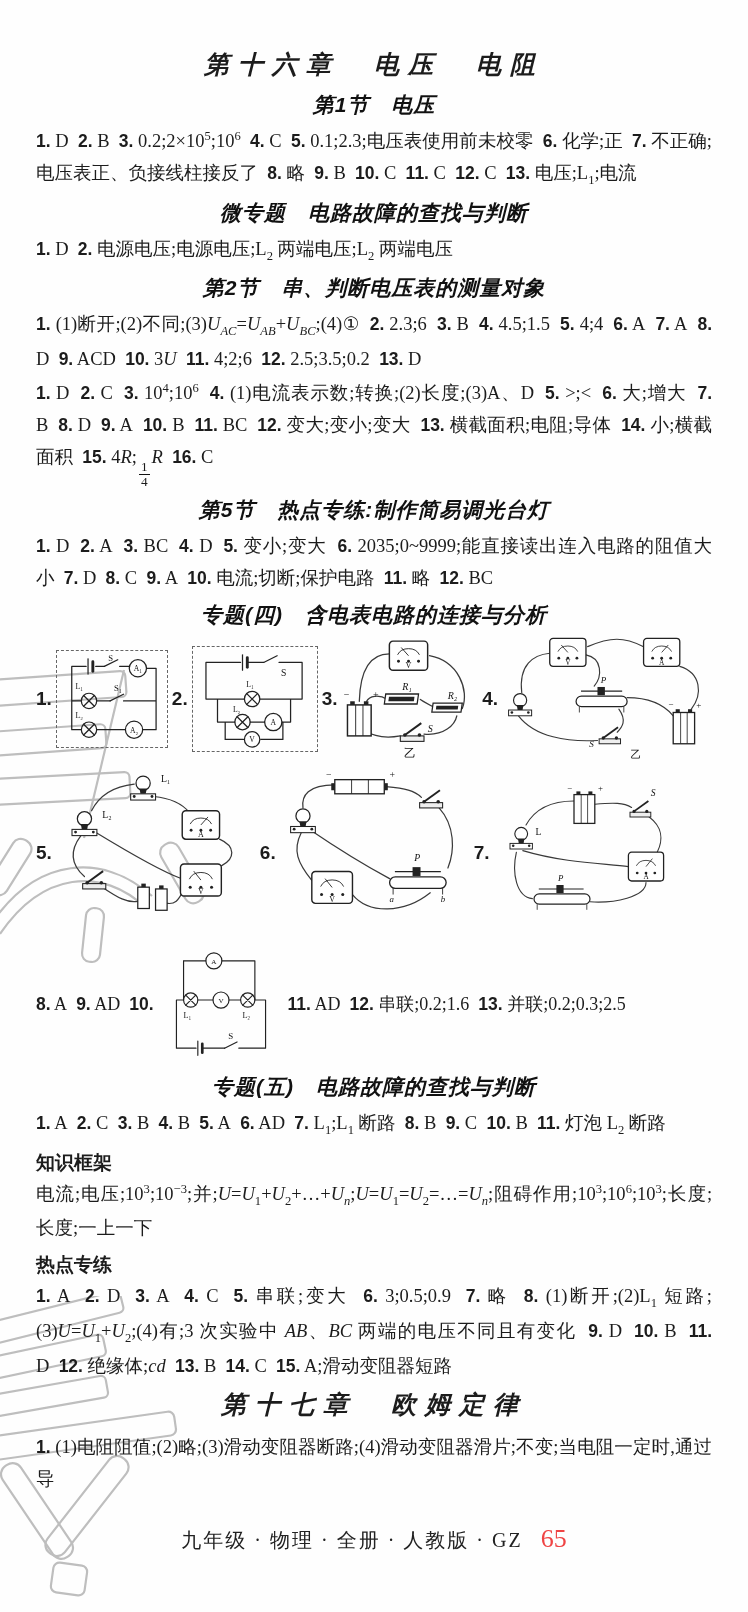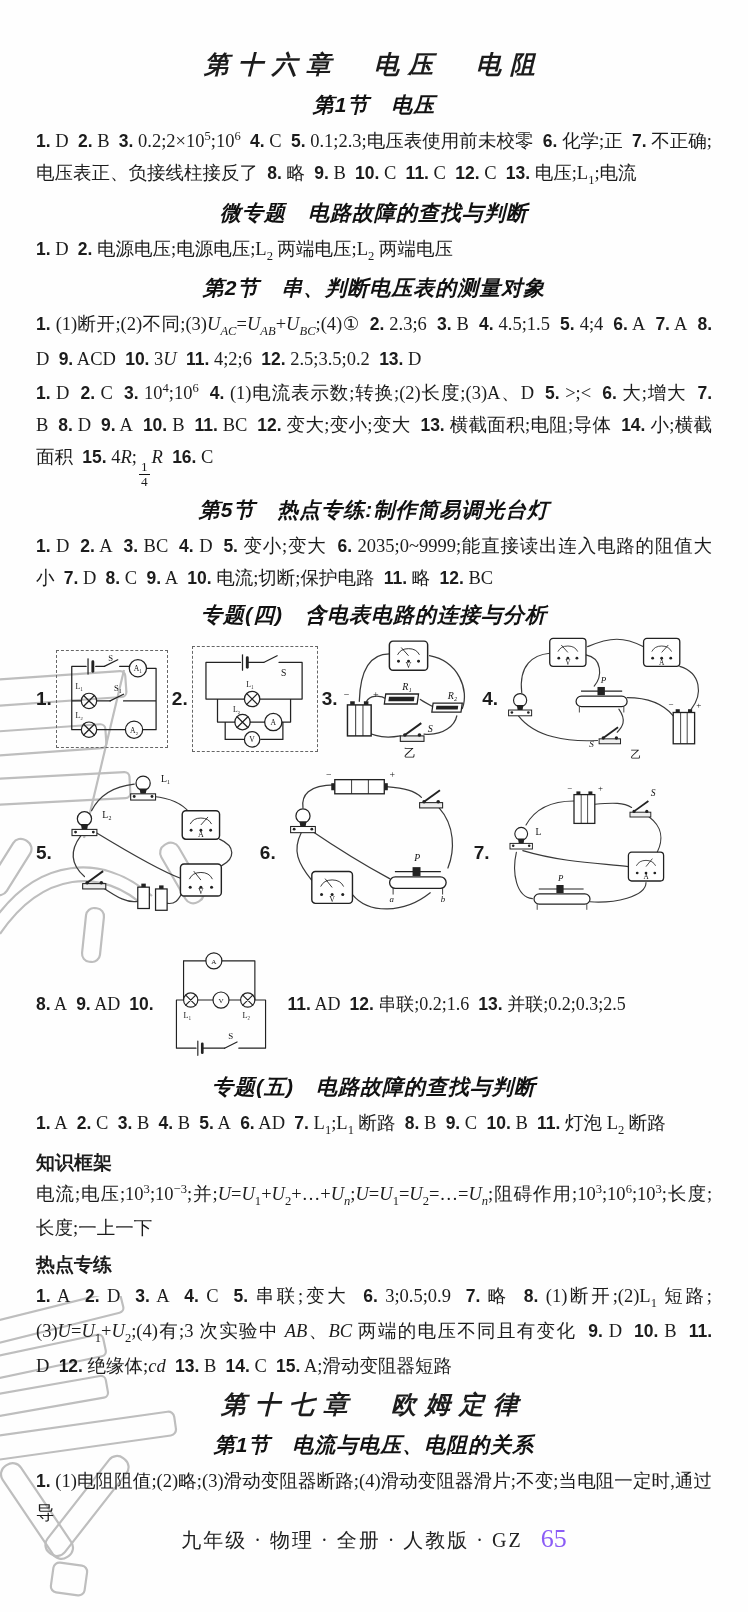--- a/index.html
+++ b/index.html
@@ -22,21 +22,21 @@
   .figrow{display:flex;align-items:center;gap:4px;margin:6px 0;}
   .fignum{font-weight:bold;font-size:19px;white-space:nowrap;}
   .schem{border:1.6px dashed #666;padding:2px;background:transparent;}
   .inlineans{font-size:18px;line-height:1.6;white-space:nowrap;}
   svg{display:block;}
   svg text{font-family:"Liberation Serif","DejaVu Serif",serif;fill:#111;}
   .wm{position:absolute;z-index:0;opacity:0.85;}
   .footer{position:absolute;z-index:1;left:0;top:1524px;width:100%;display:flex;
           justify-content:center;align-items:baseline;gap:18px;}
   .footer .ftext{font-size:20px;letter-spacing:2px;color:#222;}
-  .footer .fpage{font-size:26px;color:#8b5cf6;font-family:"Liberation Serif",serif;}
+  .footer .fpage{font-size:26px;color:#ef4444;font-family:"Liberation Serif",serif;}
 </style>
 </head>
 <body>
 
 <div class="page">
 
   <svg class="wm" style="left:-34px;top:658px;" width="330" height="350" viewBox="0 0 330 350">
     <g fill="none" stroke="#b3b3b3" stroke-width="2.2">
       <rect x="8" y="18" width="152" height="26" rx="5" transform="rotate(-4 84 31)"></rect>
       <rect x="22" y="70" width="118" height="24" rx="5" transform="rotate(-4 81 82)"></rect>
@@ -437,21 +437,20 @@
 
     <h2 class="section">专题(五)　电路故障的查找与判断</h2>
     <p class="ans"><b>1.</b> A&nbsp;&nbsp;<b>2.</b> C&nbsp;&nbsp;<b>3.</b> B&nbsp;&nbsp;<b>4.</b> B&nbsp;&nbsp;<b>5.</b> A&nbsp;&nbsp;<b>6.</b> AD&nbsp;&nbsp;<b>7.</b> L<sub>1</sub>;L<sub>1</sub> 断路&nbsp;&nbsp;<b>8.</b> B&nbsp;&nbsp;<b>9.</b> C&nbsp;&nbsp;<b>10.</b> B&nbsp;&nbsp;<b>11.</b> 灯泡 L<sub>2</sub> 断路</p>
 
     <div class="subhead">知识框架</div>
     <p class="ans">电流;电压;10<sup>3</sup>;10<sup>−3</sup>;并;<i>U</i>=<i>U</i><sub>1</sub>+<i>U</i><sub>2</sub>+…+<i>U</i><sub><i>n</i></sub>;<i>U</i>=<i>U</i><sub>1</sub>=<i>U</i><sub>2</sub>=…=<i>U</i><sub><i>n</i></sub>;阻碍作用;10<sup>3</sup>;10<sup>6</sup>;10<sup>3</sup>;长度;长度;一上一下</p>
     <div class="subhead">热点专练</div>
     <p class="ans"><b>1.</b> A&nbsp;&nbsp;<b>2.</b> D&nbsp;&nbsp;<b>3.</b> A&nbsp;&nbsp;<b>4.</b> C&nbsp;&nbsp;<b>5.</b> 串联;变大&nbsp;&nbsp;<b>6.</b> 3;0.5;0.9&nbsp;&nbsp;<b>7.</b> 略&nbsp;&nbsp;<b>8.</b> (1)断开;(2)L<sub>1</sub> 短路;(3)<i>U</i>=<i>U</i><sub>1</sub>+<i>U</i><sub>2</sub>;(4)有;3 次实验中 <i>AB</i>、<i>BC</i> 两端的电压不同且有变化&nbsp;&nbsp;<b>9.</b> D&nbsp;&nbsp;<b>10.</b> B&nbsp;&nbsp;<b>11.</b> D&nbsp;&nbsp;<b>12.</b> 绝缘体;<i>cd</i>&nbsp;&nbsp;<b>13.</b> B&nbsp;&nbsp;<b>14.</b> C&nbsp;&nbsp;<b>15.</b> A;滑动变阻器短路</p>
 
     <h1 class="chapter">第十七章　欧姆定律</h1>
-    <h2 class="section">第1节　电流与电压、电阻的关系</h2>
     <p class="ans"><b>1.</b> (1)电阻阻值;(2)略;(3)滑动变阻器断路;(4)滑动变阻器滑片;不变;当电阻一定时,通过导</p>
 
   </div>
 
   <div class="footer">
     <span class="ftext">九年级 · 物理 · 全册 · 人教版 · GZ</span>
     <span class="fpage">65</span>
   </div>
 
 </div>

